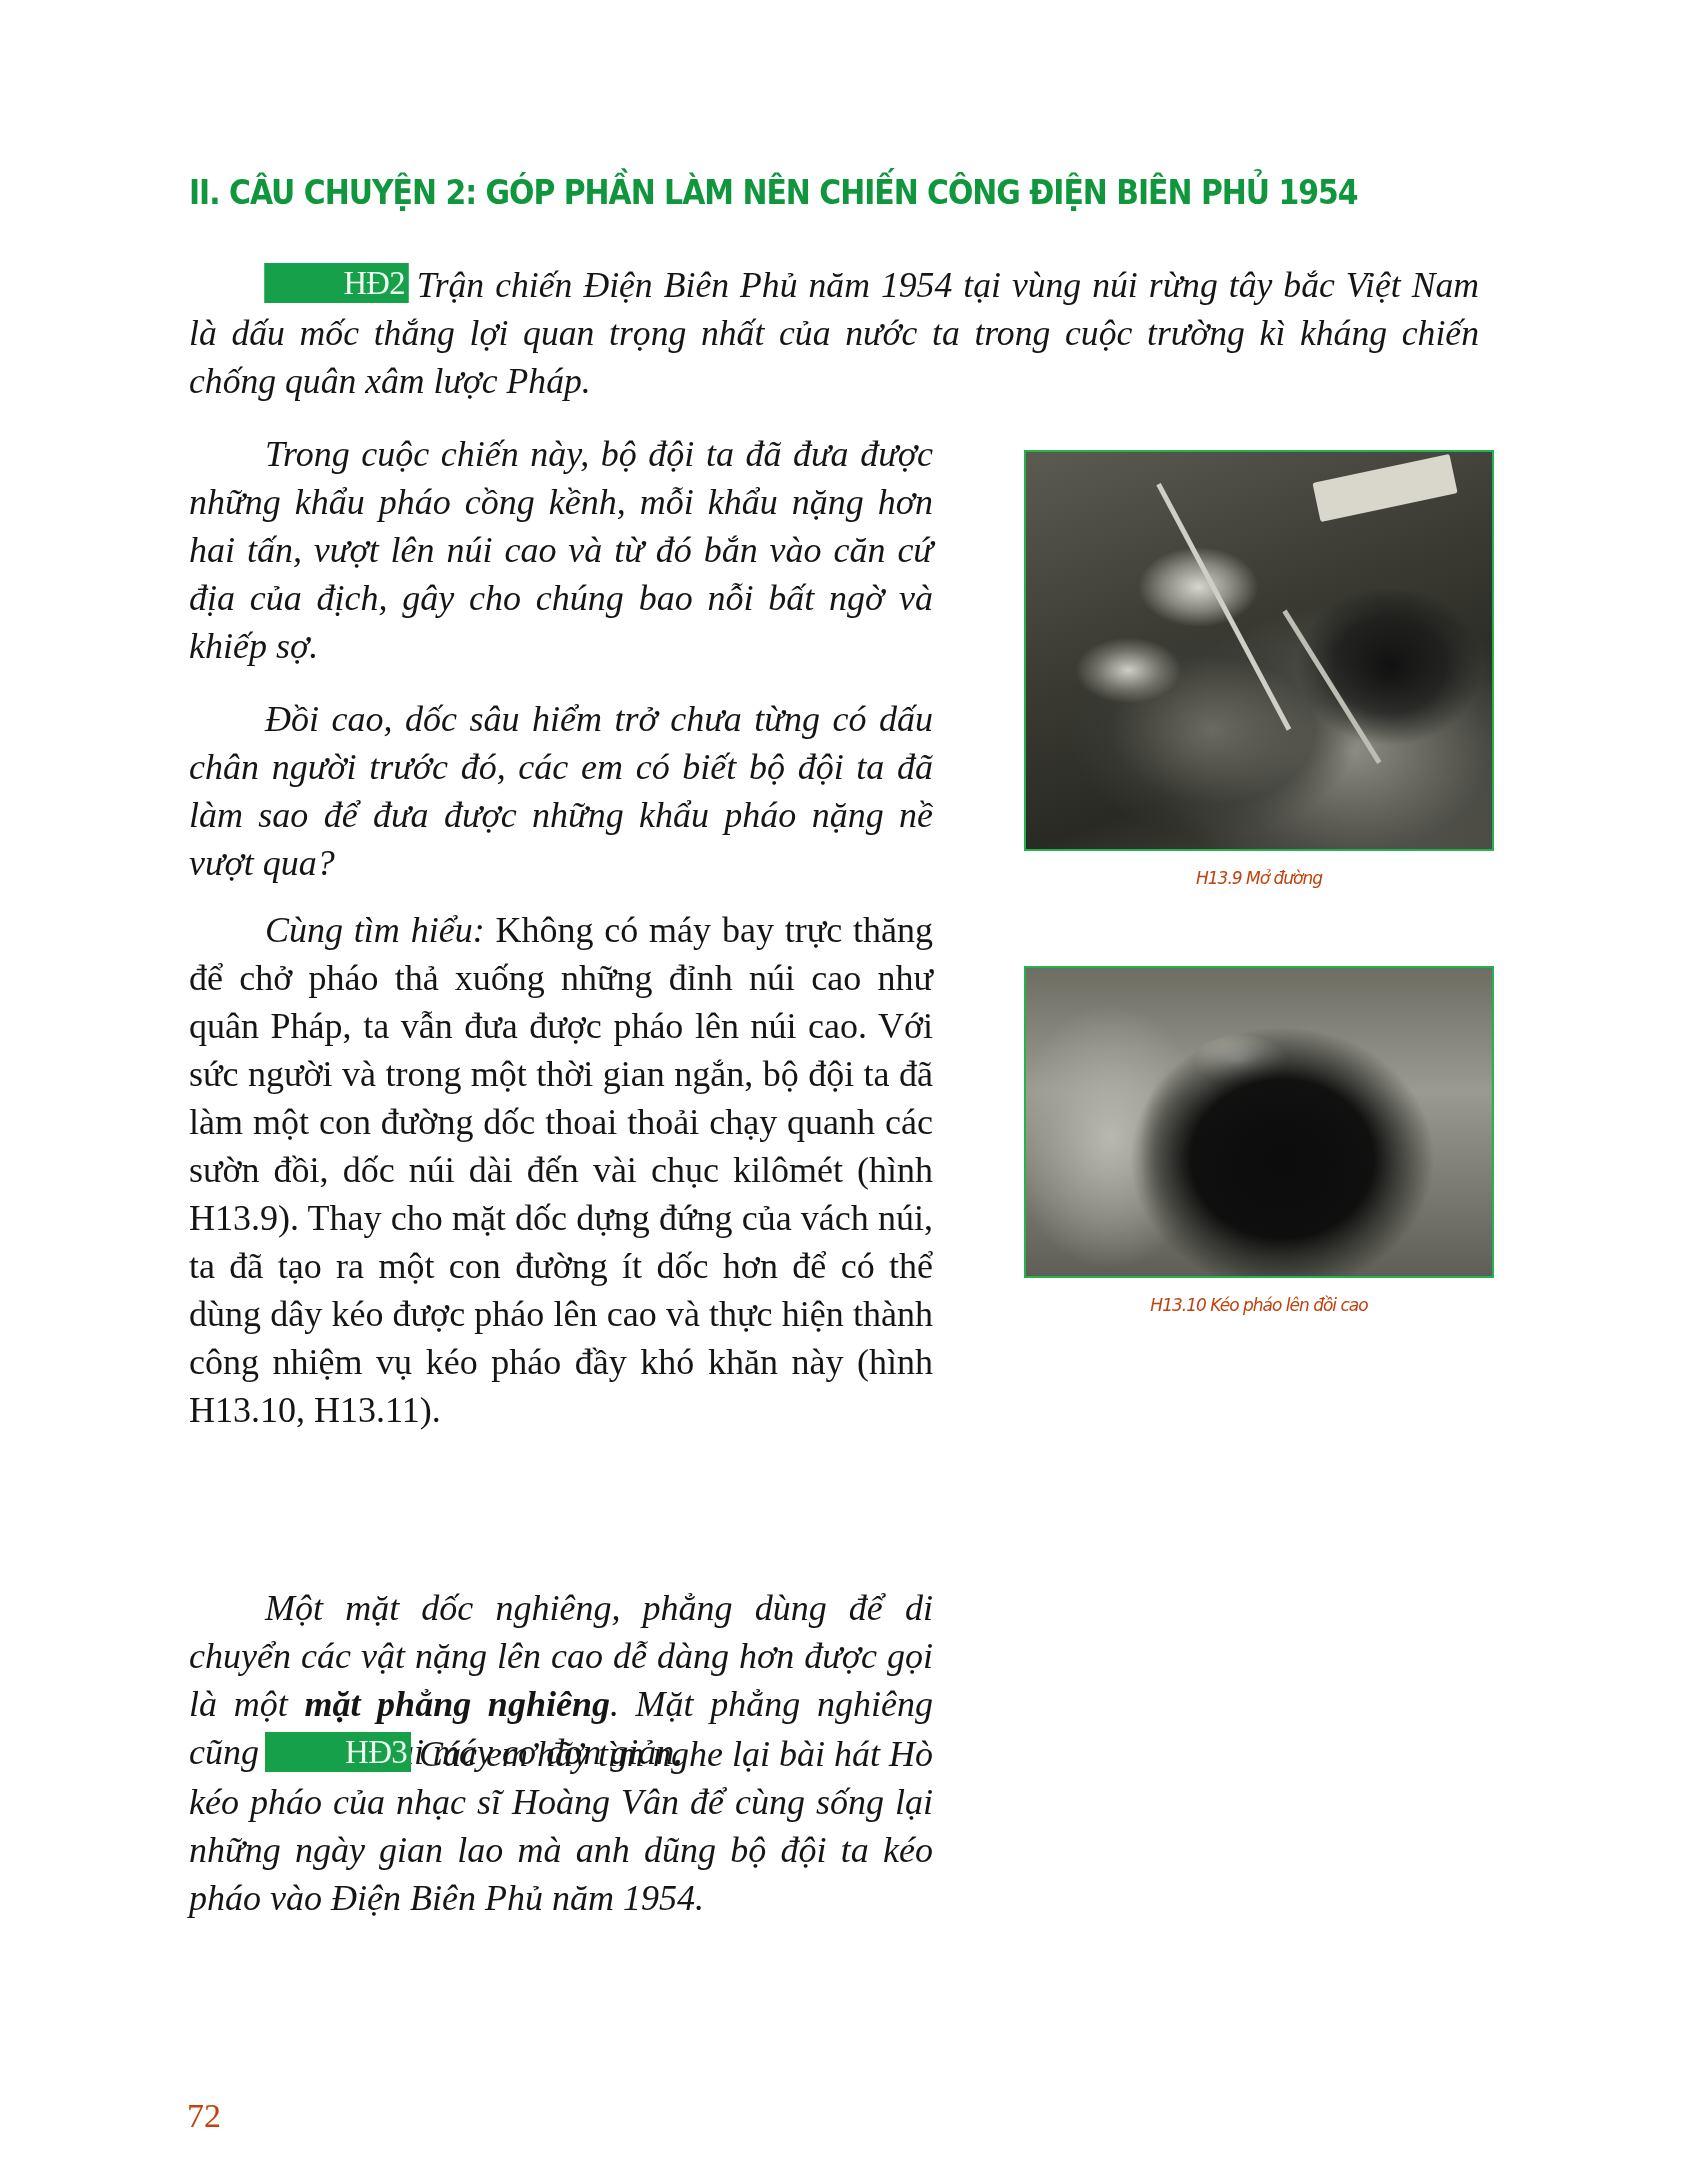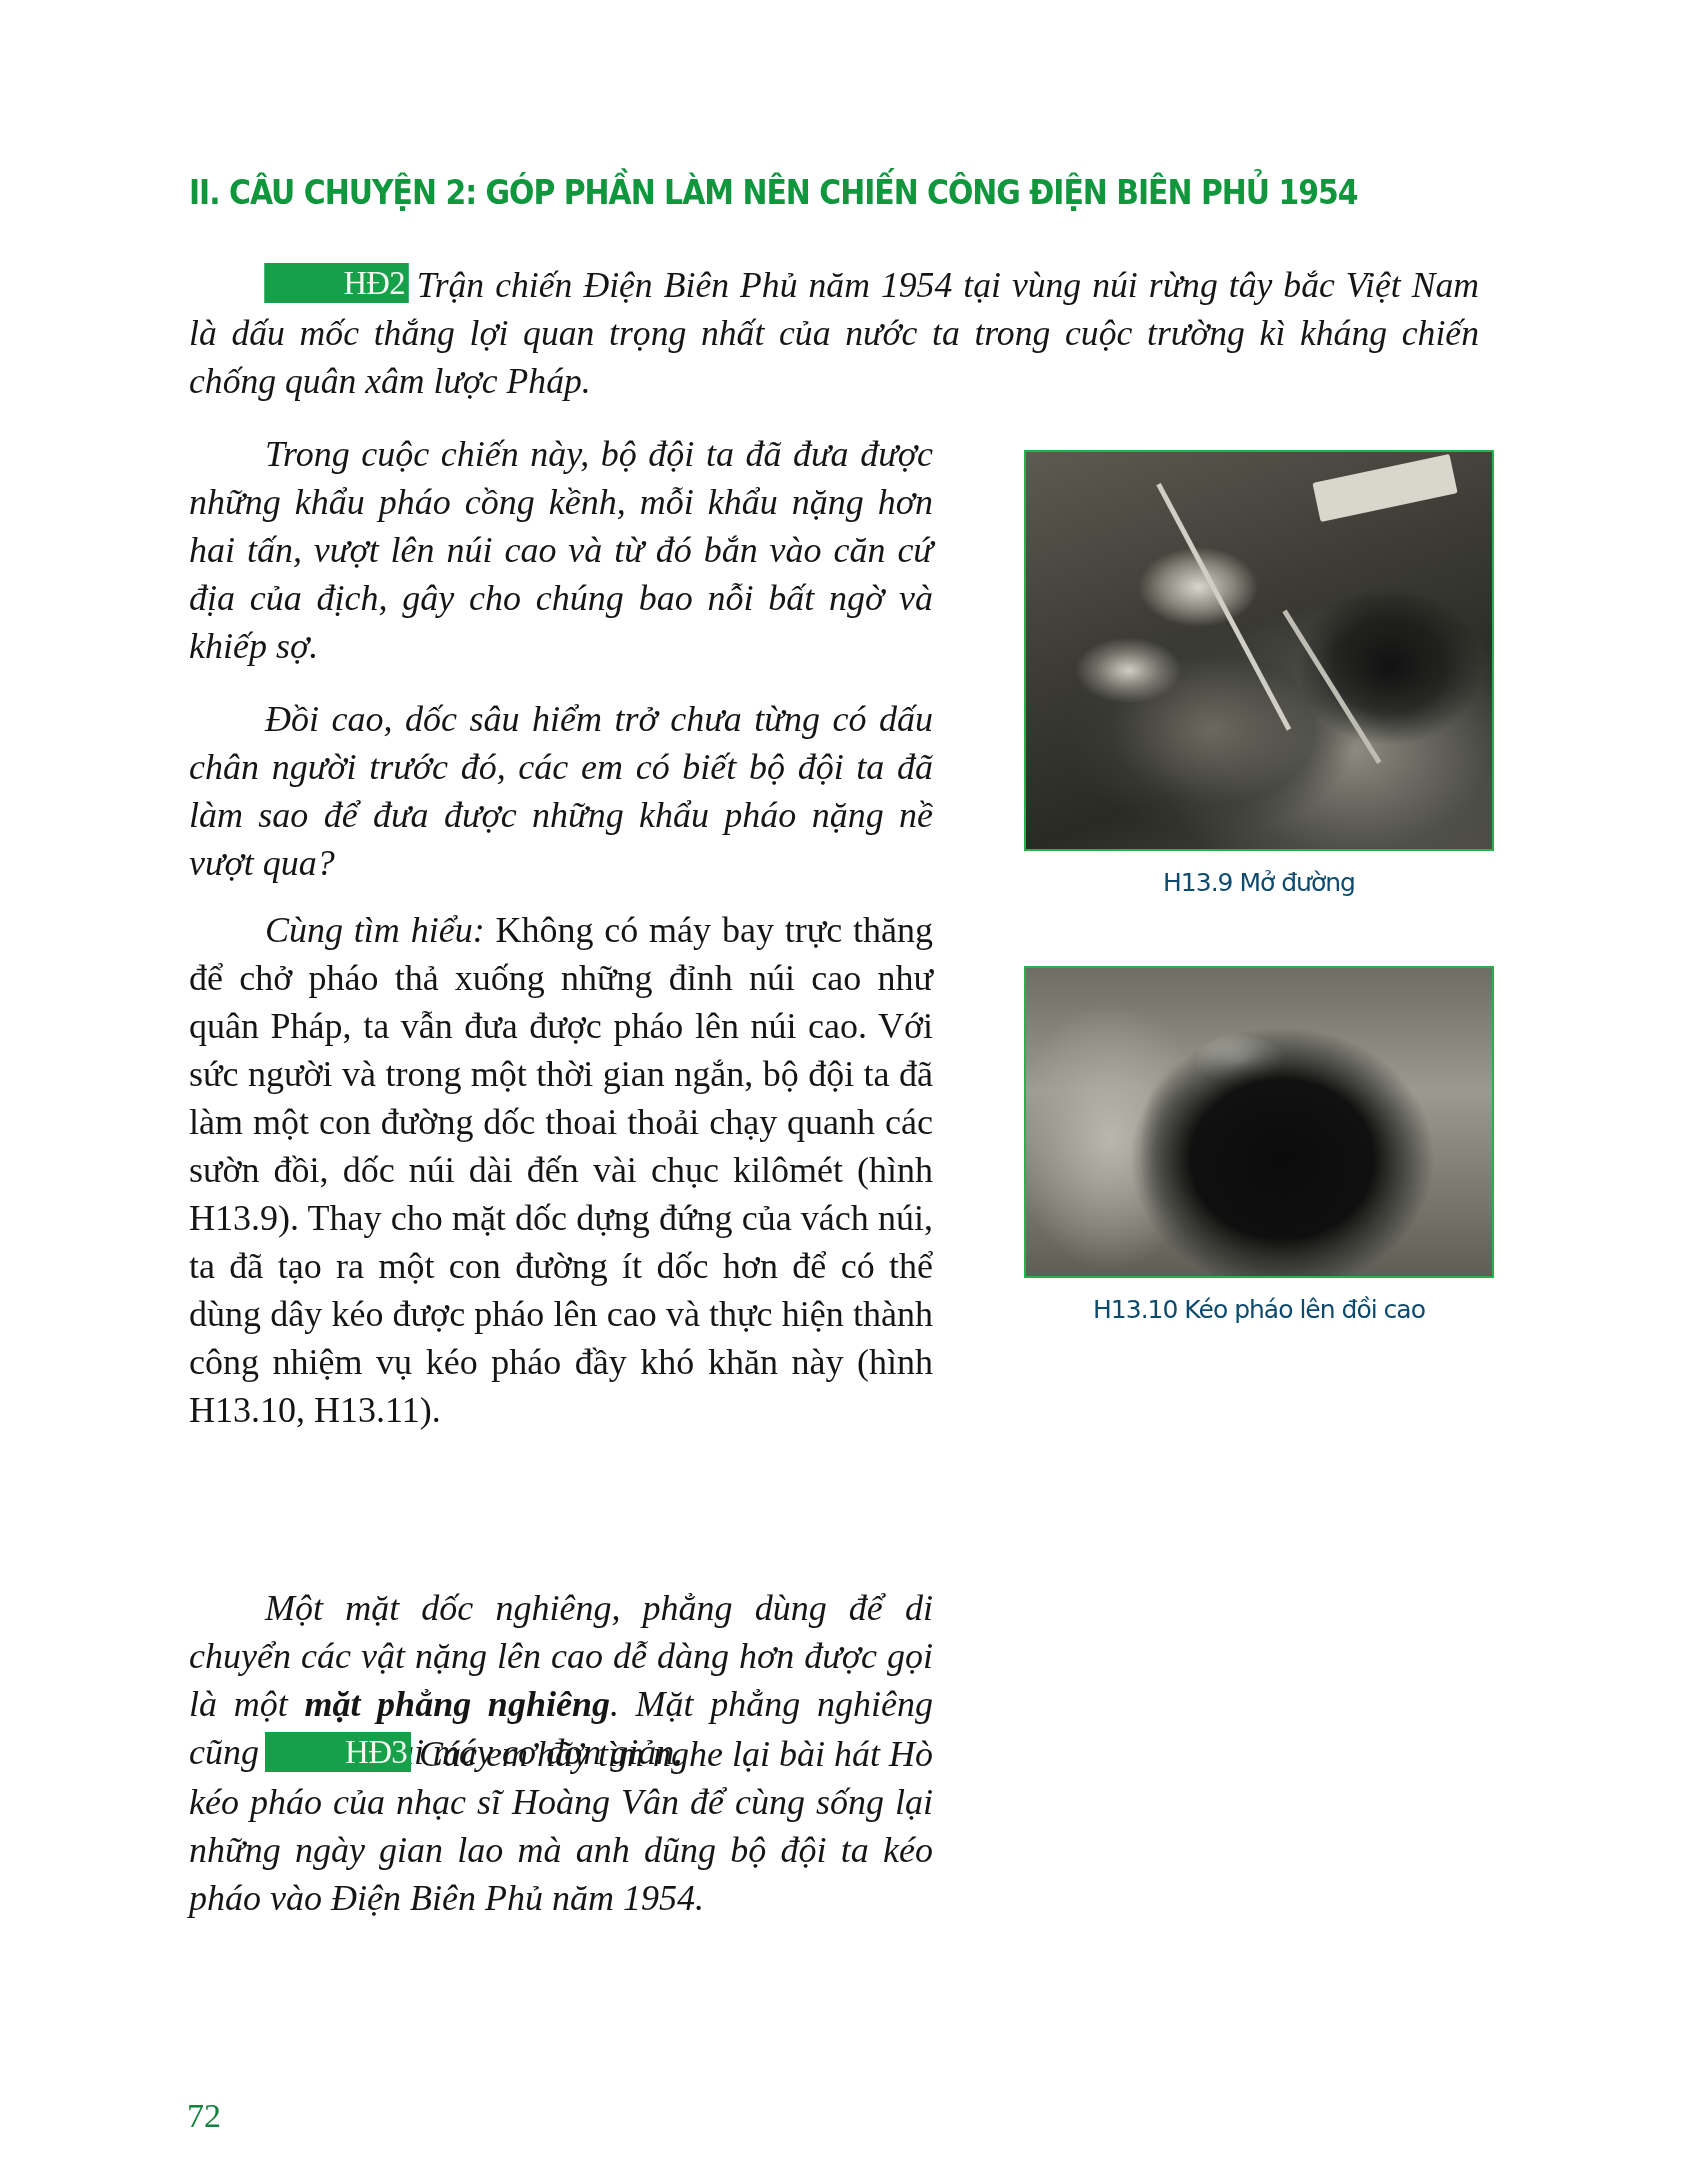--- a/index.html
+++ b/index.html
@@ -100,28 +100,28 @@
     .fig3 .road2 {
       position: absolute; left: 22%; top: 62%; width: 33%; height: 3.3px; background: #d8d3b8;
     }
     .fig3 .road3 {
       position: absolute; left: 57%; top: 75%; width: 25%; height: 3.3px; background: #d8d3b8; border-radius: 2px;
     }
 
     .caption {
       margin-top: 17px; text-align: center;
       font-family: "DejaVu Sans", "Liberation Sans", sans-serif;
-      font-size: 25px; color: #0c4a6e;
+      font-style: italic; font-size: 17px; color: #c2410c;
       letter-spacing: -1px;
     }
 
     .page-number {
       position: absolute; left: 187px; top: 2097px;
       font-family: "Liberation Serif", "DejaVu Serif", serif;
-      font-size: 34px; color: #15803d;
+      font-size: 34px; color: #c2410c;
     }
   </style>
 </head>
 <body>
 
 <div class="page">
 
   <div class="section-title">II. CÂU CHUYỆN 2: GÓP PHẦN LÀM NÊN CHIẾN CÔNG ĐIỆN BIÊN PHỦ 1954</div>
 
   <div class="body-text italic intro indent">

